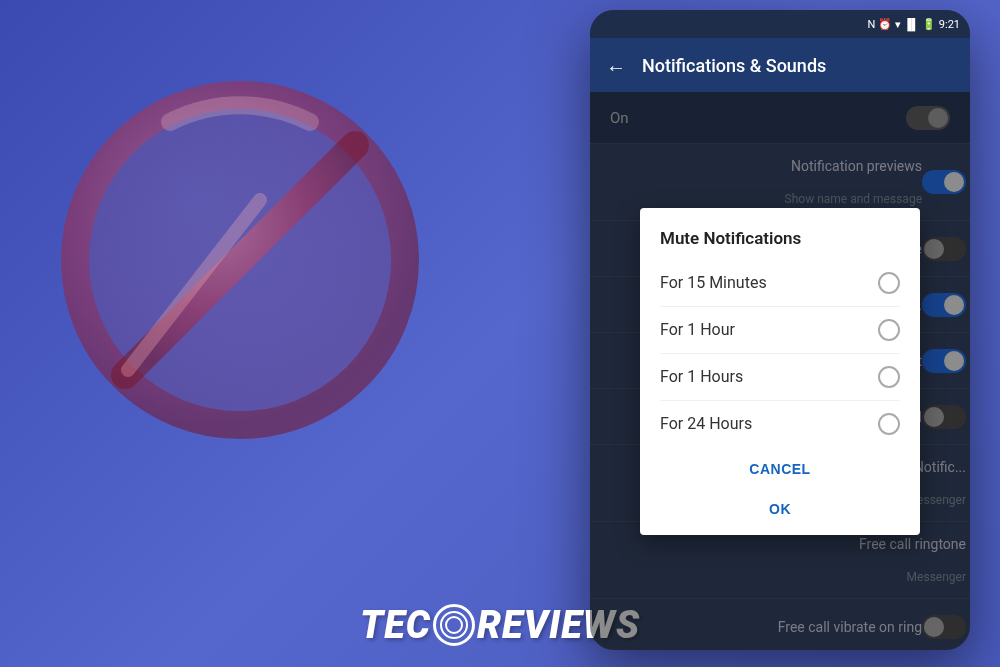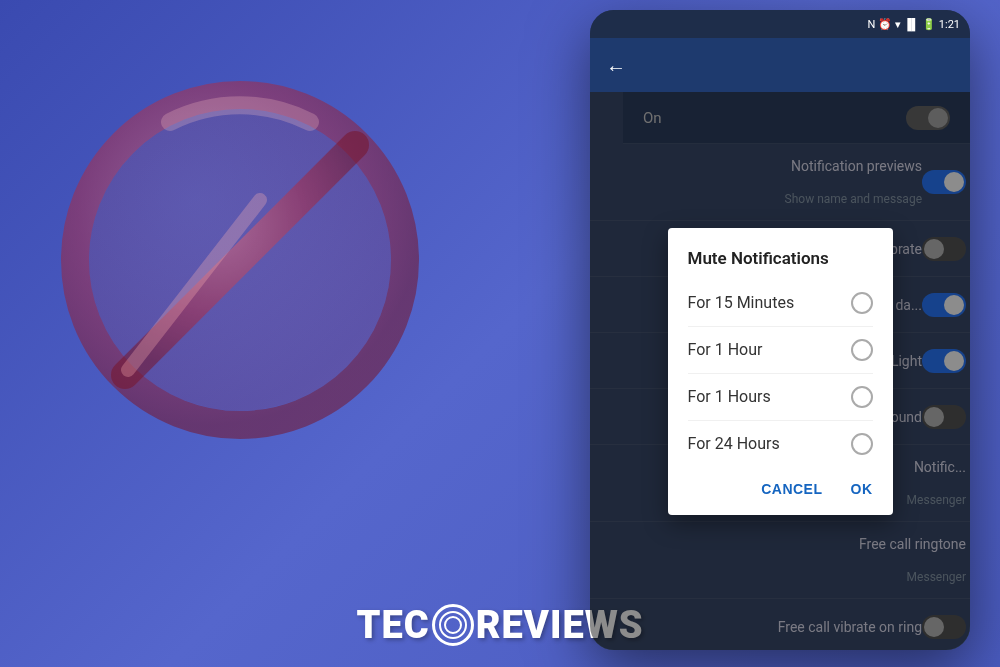--- a/index.html
+++ b/index.html
@@ -40,20 +40,21 @@
       align-items: center;
       z-index: 10;
     }
 
     .watermark-text {
       font-size: 38px;
       font-weight: 900;
       color: white;
       letter-spacing: 1px;
       text-shadow: 2px 2px 4px rgba(0,0,0,0.3);
+      font-style: italic;
     }
 
     .watermark-logo {
       display: inline-block;
       width: 42px;
       height: 42px;
       border: 3px solid white;
       border-radius: 50%;
       margin: 0 2px;
       vertical-align: middle;
@@ -142,21 +143,20 @@
 
     
     .toggle-row {
       background: #2d3f60;
       height: 52px;
       display: flex;
       align-items: center;
       justify-content: space-between;
       padding: 12px 20px;
       border-bottom: 1px solid rgba(255,255,255,0.1);
-      margin-left: 33px;
     }
 
     .toggle-label {
       color: #ccc;
       font-size: 15px;
     }
 
     .toggle-switch {
       width: 44px;
       height: 24px;
@@ -255,21 +255,21 @@
       display: flex;
       align-items: center;
       justify-content: center;
       z-index: 10;
     }
 
     
     .dialog {
       background: white;
       border-radius: 4px;
-      width: 225px;
+      width: 280px;
       padding: 0;
       box-shadow: 0 8px 24px rgba(0,0,0,0.4);
     }
 
     .dialog-title {
       padding: 20px 20px 12px;
       font-size: 17px;
       font-weight: 600;
       color: #222;
     }
@@ -301,23 +301,24 @@
       height: 22px;
       border-radius: 50%;
       border: 2px solid #aaa;
       display: flex;
       align-items: center;
       justify-content: center;
     }
 
     .dialog-actions {
       display: flex;
-      justify-content: flex-end;
+      justify-content: space-between;
       padding: 8px 12px 12px;
       gap: 12px;
+      flex-direction: column;
     }
 
     .dialog-btn {
       font-size: 14px;
       font-weight: 700;
       letter-spacing: 0.5px;
       padding: 6px 8px;
       background: none;
       border: none;
       cursor: pointer;
@@ -362,26 +363,27 @@
 
 <div class="phone-container">
 
   <div class="status-bar">
     <div class="status-icons">
       <span>N</span>
       <span>⏰</span>
       <span>▾</span>
       <span>▐▌</span>
       <span>🔋</span>
-      <span>1:21</span>
+      <span>9:21</span>
     </div>
   </div>
 
   <div class="nav-bar">
     <span class="nav-back">←</span>
+    <span class="nav-title">Notifications &amp; Sounds</span>
   </div>
 
   <div class="content-area">
 
     <div class="toggle-row">
       <span class="toggle-label">On</span>
       <div class="toggle-switch"></div>
     </div>
 
     <div class="settings-list">

